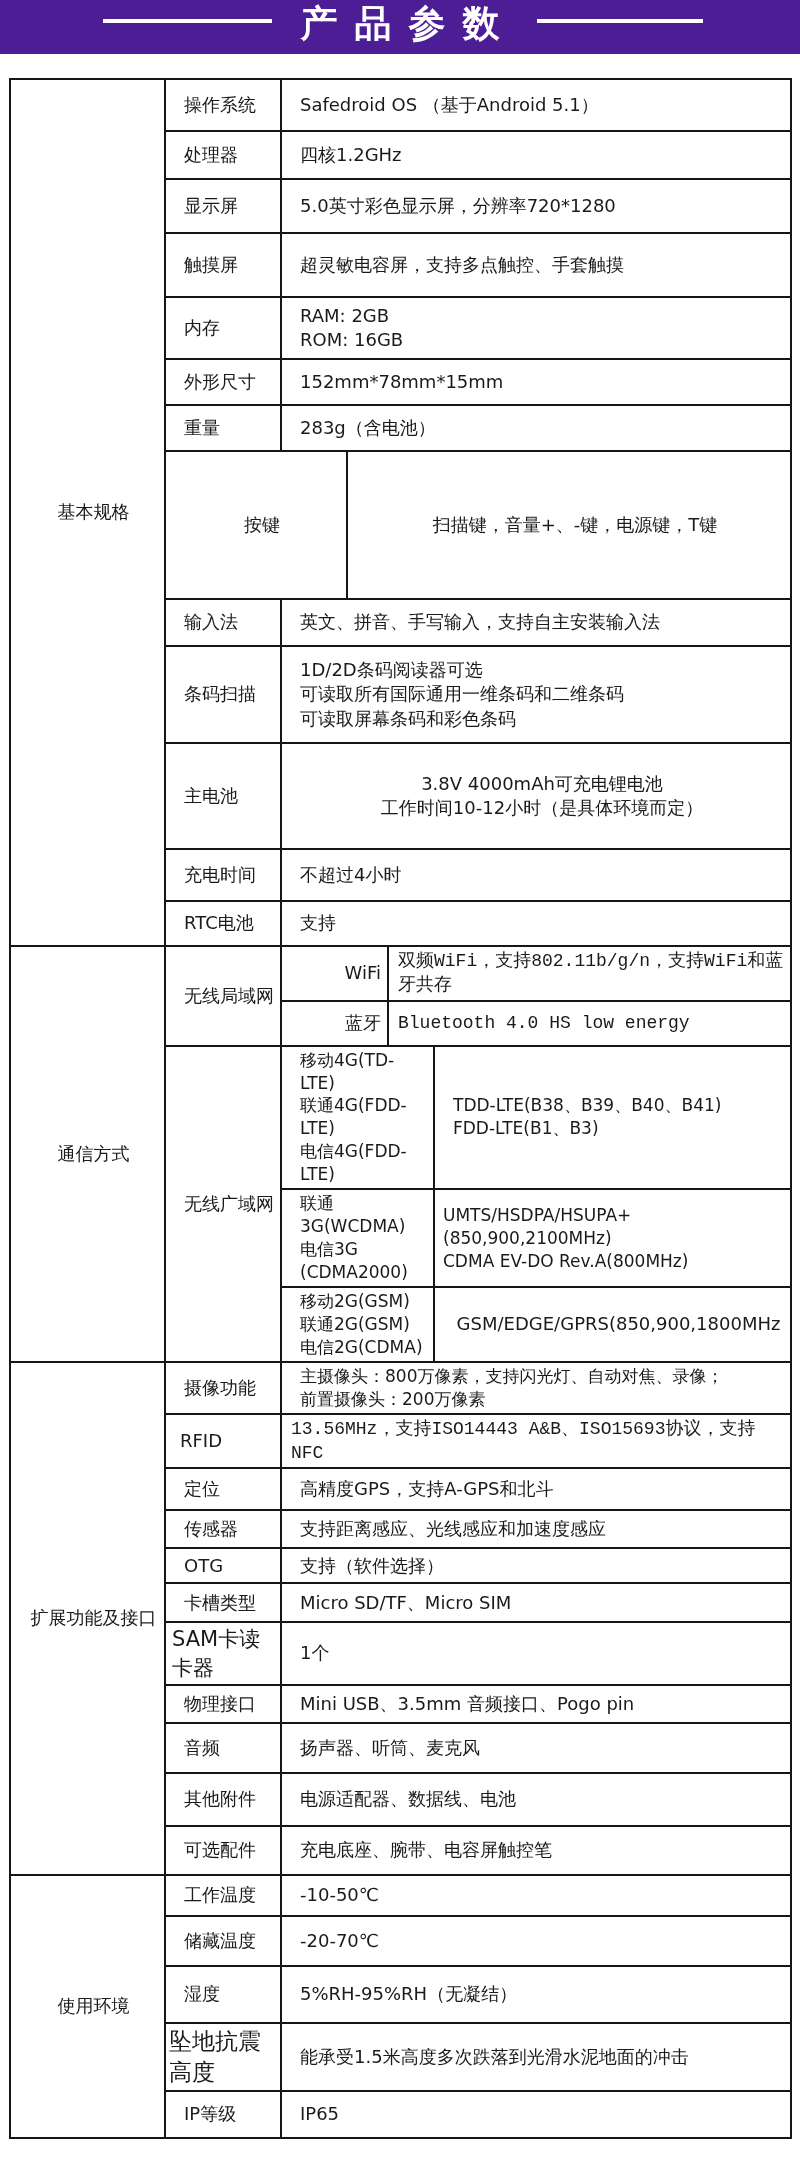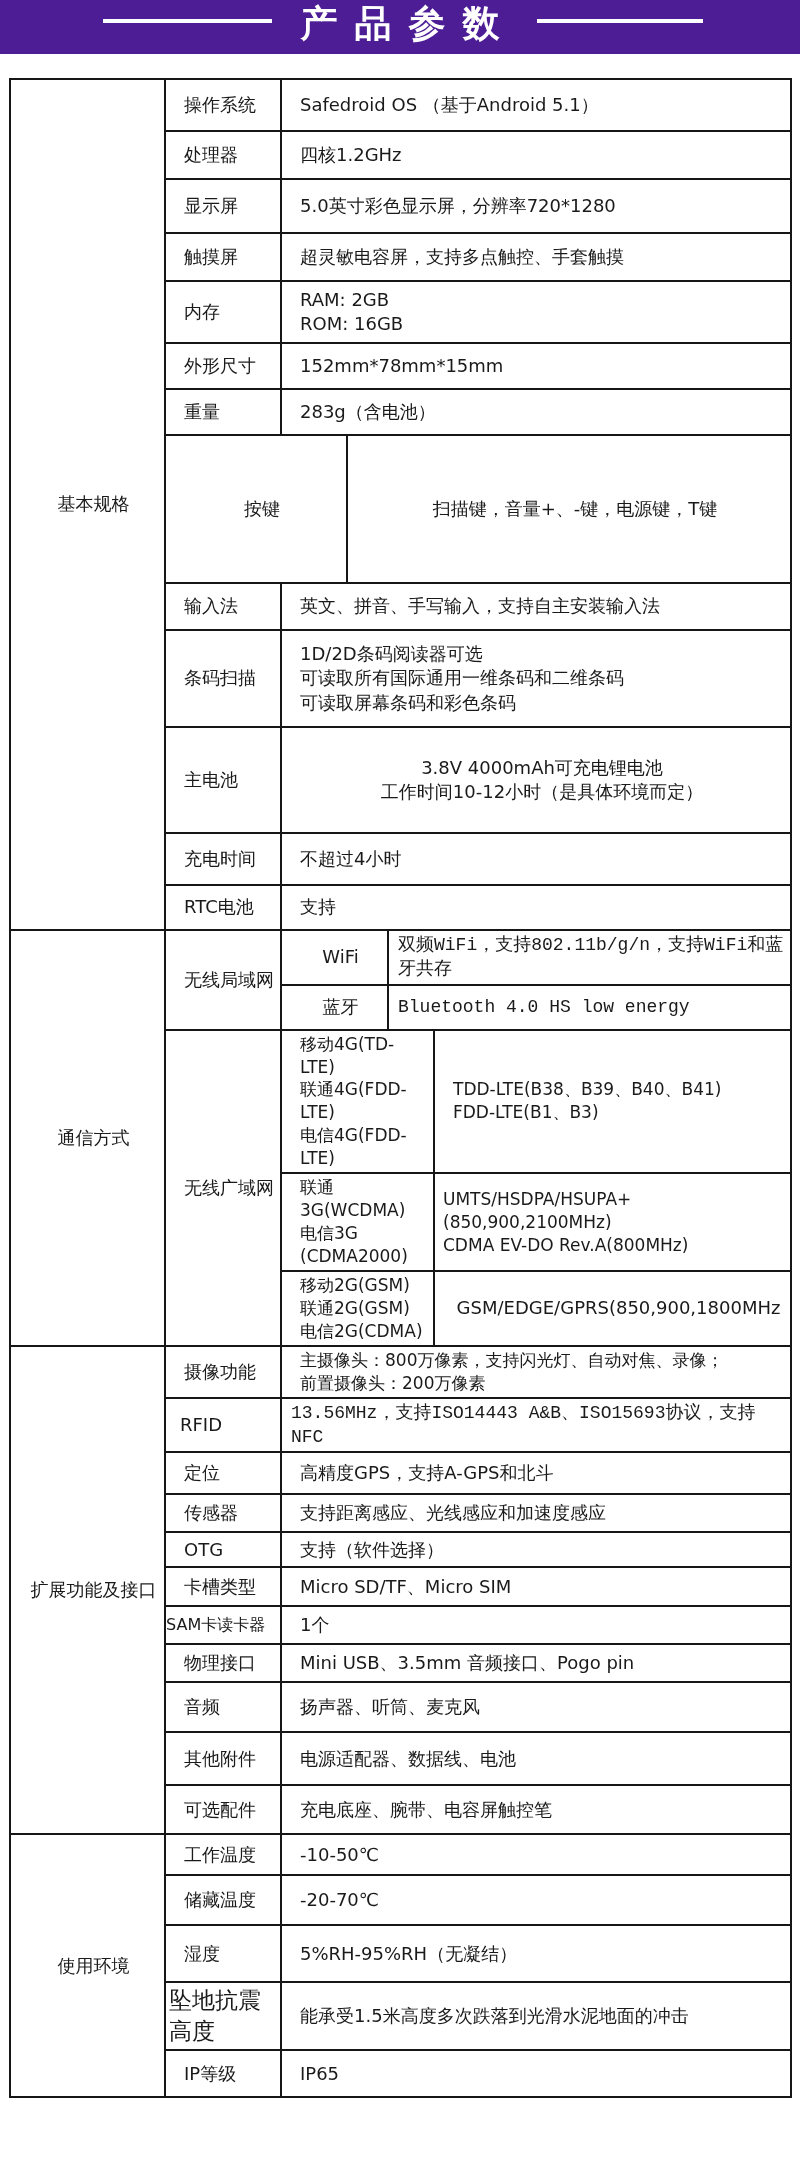--- a/index.html
+++ b/index.html
@@ -31,21 +31,21 @@
     border:2px solid #161616;
     vertical-align:middle;
     padding:2px 6px 2px 18px;
     line-height:1.35;
     overflow:hidden;
   }
   td.section {
     text-align:center; padding:2px 3px; font-size:18px;
   }
   td.label { padding-left:9px; padding-right:4px; font-size:18px; }
-  td.sublabel { text-align:center; padding:2px 4px; }
+  td.sublabel { text-align:right; padding:2px 4px; }
   td.carrier { padding:2px 4px 2px 7px; font-size:17px; line-height:1.45; }
   td.center { text-align:center; padding-left:6px; padding-right:6px; }
   .lh-lg  { line-height:1.8; }
   .lh-xl  { line-height:1.95;text-align:center; }
   .lh-sm  { line-height:1.42; font-size:17px; }
   .pad-sm { padding-left:9px !important;font-family:Liberation Mono, monospace; }
 </style>
 </head>
 <body>
 
@@ -72,21 +72,21 @@
     <td colspan="4">Safedroid OS （基于Android 5.1）</td>
   </tr>
   <tr style="height:48px">
     <td class="label">处理器</td>
     <td colspan="4">四核1.2GHz</td>
   </tr>
   <tr style="height:54px">
     <td class="label">显示屏</td>
     <td colspan="4">5.0英寸彩色显示屏，分辨率720*1280</td>
   </tr>
-  <tr style="height:48px">
+  <tr style="height:64px">
     <td class="label">触摸屏</td>
     <td colspan="4">超灵敏电容屏，支持多点触控、手套触摸</td>
   </tr>
   <tr style="height:62px">
     <td class="label">内存</td>
     <td colspan="4" class="lh-lg">
       <div>RAM: 2GB</div>
       <div>ROM: 16GB</div>
     </td>
   </tr>
@@ -194,21 +194,21 @@
   </tr>
   <tr style="height:35px">
     <td class="label">OTG</td>
     <td colspan="4">支持（软件选择）</td>
   </tr>
   <tr style="height:39px">
     <td class="label">卡槽类型</td>
     <td colspan="4">Micro SD/TF、Micro SIM</td>
   </tr>
   <tr style="height:38px">
-    <td class="label" style="padding-left:0;padding-right:0;font-size:16px">SAM卡读卡器</td>
+    <td class="label" style="padding-left:6px;padding-right:0;font-size:21px">SAM卡读卡器</td>
     <td colspan="4">1个</td>
   </tr>
   <tr style="height:38px">
     <td class="label">物理接口</td>
     <td colspan="4">Mini USB、3.5mm 音频接口、Pogo pin</td>
   </tr>
   <tr style="height:50px">
     <td class="label">音频</td>
     <td colspan="4">扬声器、听筒、麦克风</td>
   </tr>

